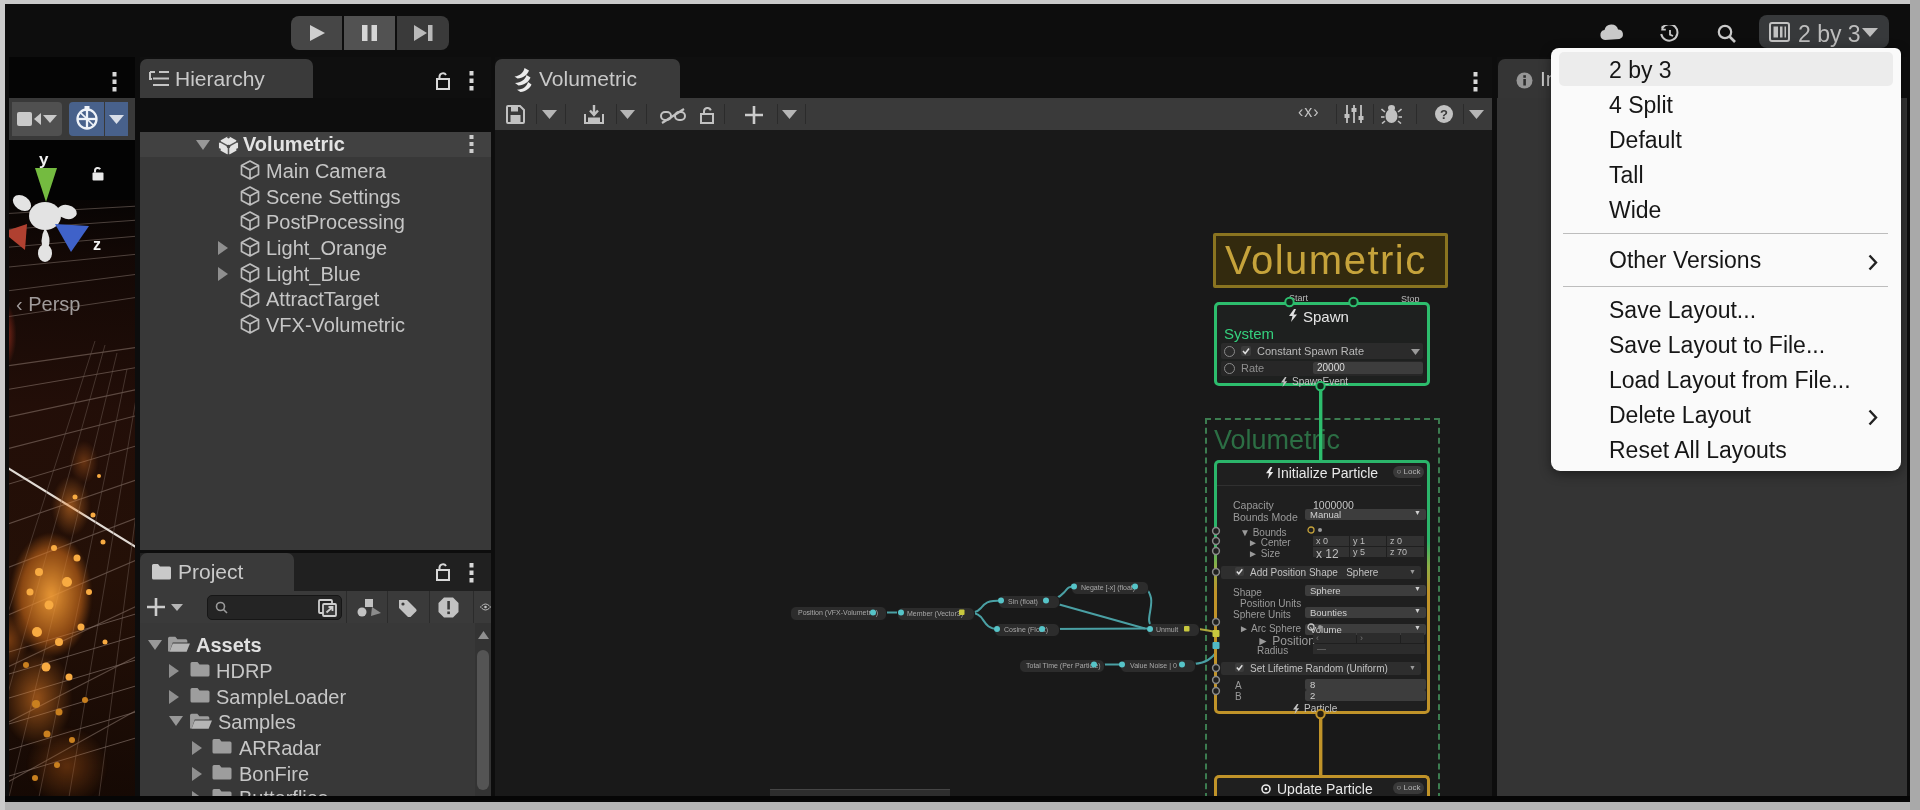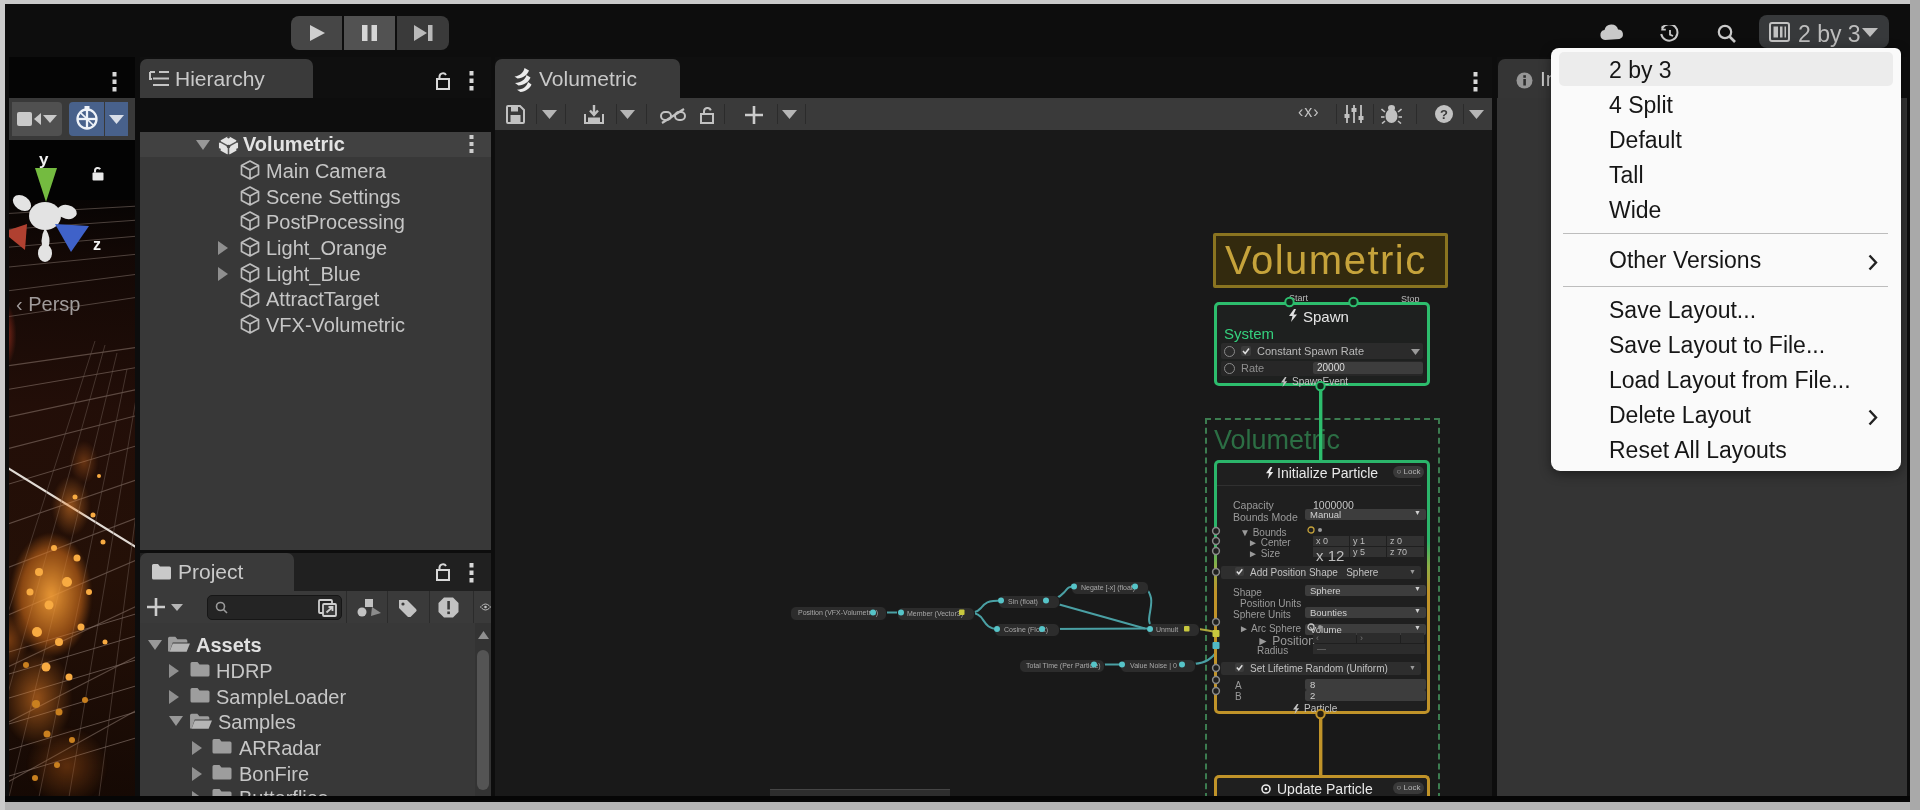--- a/index.html
+++ b/index.html
@@ -601,21 +601,21 @@
       <div class="abs" style="left:23px;top:64px;font-size:10px;color:#9a9a9a;">▼ Bounds</div>
       <svg class="abs" style="left:90px;top:63px;" width="18" height="8">
           <circle cx="4" cy="4" r="3" fill="none" stroke="#c6a33b" stroke-width="1.3"></circle>
           <circle cx="13" cy="4" r="2" fill="#9a9a9a"></circle>
         </svg>
       <div class="abs" style="left:31px;top:74px;font-size:10px;color:#9a9a9a;">► Center</div>
       <div class="abs" style="left:96px;top:73px;width:33px;height:10px;background:#323232;font-size:9px;color:#bdbdbd;padding-left:3px;">x 0</div>
       <div class="abs" style="left:133px;top:73px;width:33px;height:10px;background:#323232;font-size:9px;color:#bdbdbd;padding-left:3px;">y 1</div>
       <div class="abs" style="left:170px;top:73px;width:34px;height:10px;background:#323232;font-size:9px;color:#bdbdbd;padding-left:3px;">z 0</div>
       <div class="abs" style="left:31px;top:85px;font-size:10px;color:#9a9a9a;">► Size</div>
-      <div class="abs" style="left:96px;top:84px;width:33px;height:10px;background:#323232;font-size:15px;color:#bdbdbd;padding-left:3px;">x 12</div>
+      <div class="abs" style="left:96px;top:84px;width:33px;height:10px;background:#323232;font-size:12px;color:#bdbdbd;padding-left:3px;">x 12</div>
       <div class="abs" style="left:133px;top:84px;width:33px;height:10px;background:#323232;font-size:9px;color:#bdbdbd;padding-left:3px;">y 5</div>
       <div class="abs" style="left:170px;top:84px;width:34px;height:10px;background:#323232;font-size:9px;color:#bdbdbd;padding-left:3px;">z 70</div>
       <div class="abs" style="left:4px;top:103px;width:200px;height:13px;background:#2e2e2e;border-radius:2px;">
         <div class="abs" style="left:14px;top:1px;width:9px;height:9px;background:#3c3c3c;border-radius:2px;">
             <svg width="9" height="9">
               <polyline points="1.8,4.5 3.8,6.8 7.3,2.2" fill="none" stroke="#ddd" stroke-width="1.5"></polyline>
             </svg>
           </div>
         <div class="abs" style="left:29px;top:1px;font-size:10px;color:#c2c2c2;">Add  Position Shape &nbsp;&nbsp;Sphere</div>
         <div class="abs" style="left:188px;top:2px;font-size:7px;color:#9a9a9a;">▼</div>

